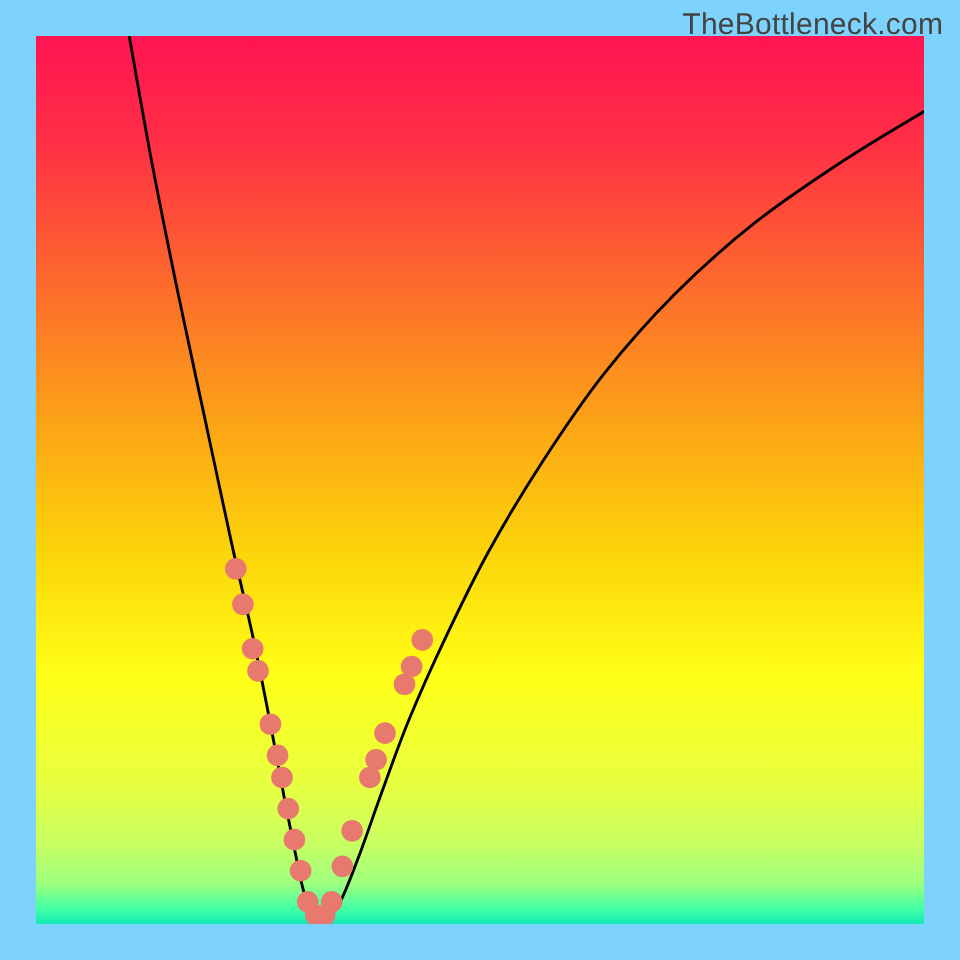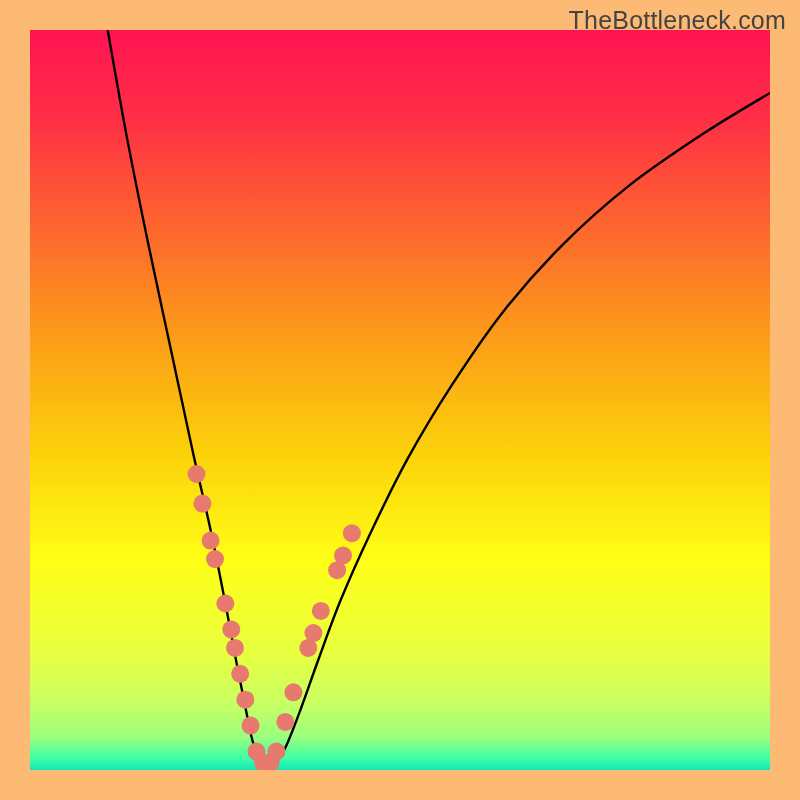--- a/index.html
+++ b/index.html
@@ -6,21 +6,21 @@
     margin: 0;
     padding: 0;
     width: 800px;
     height: 800px;
     overflow: hidden;
     font-family: Arial, Helvetica, sans-serif;
   }
   .frame {
     width: 800px;
     height: 800px;
-    background: #fdba74;
+    background: #7dd3fc;
     position: relative;
   }
   .plot {
     position: absolute;
     left: 30px;
     top: 30px;
     width: 740px;
     height: 740px;
     overflow: hidden;
   }

